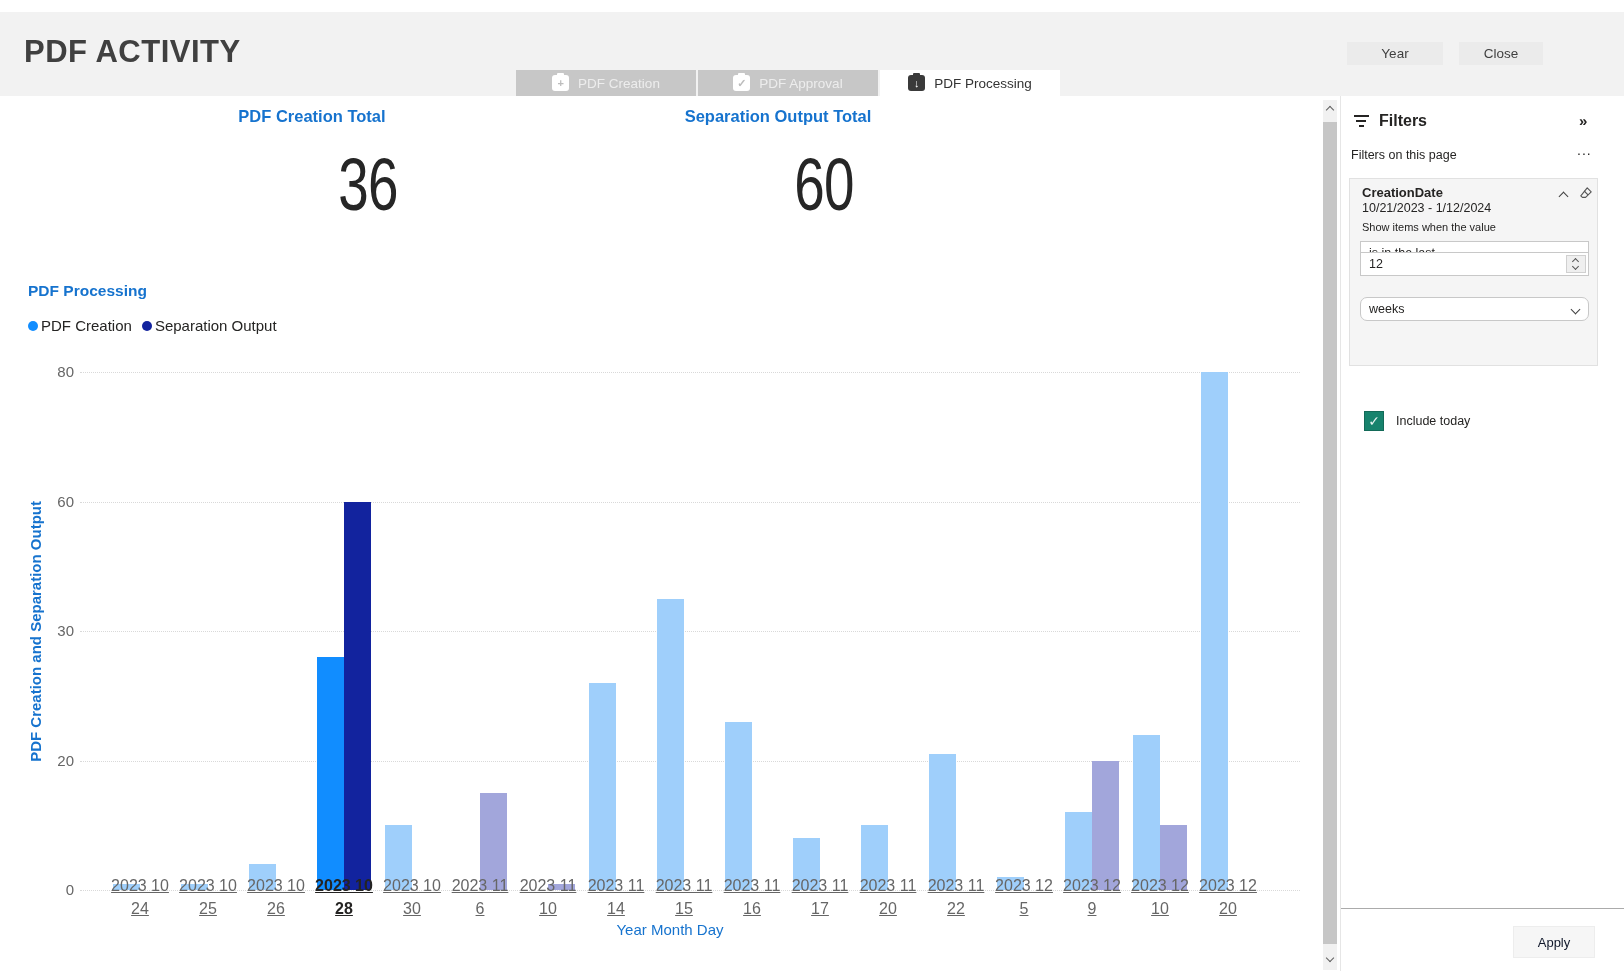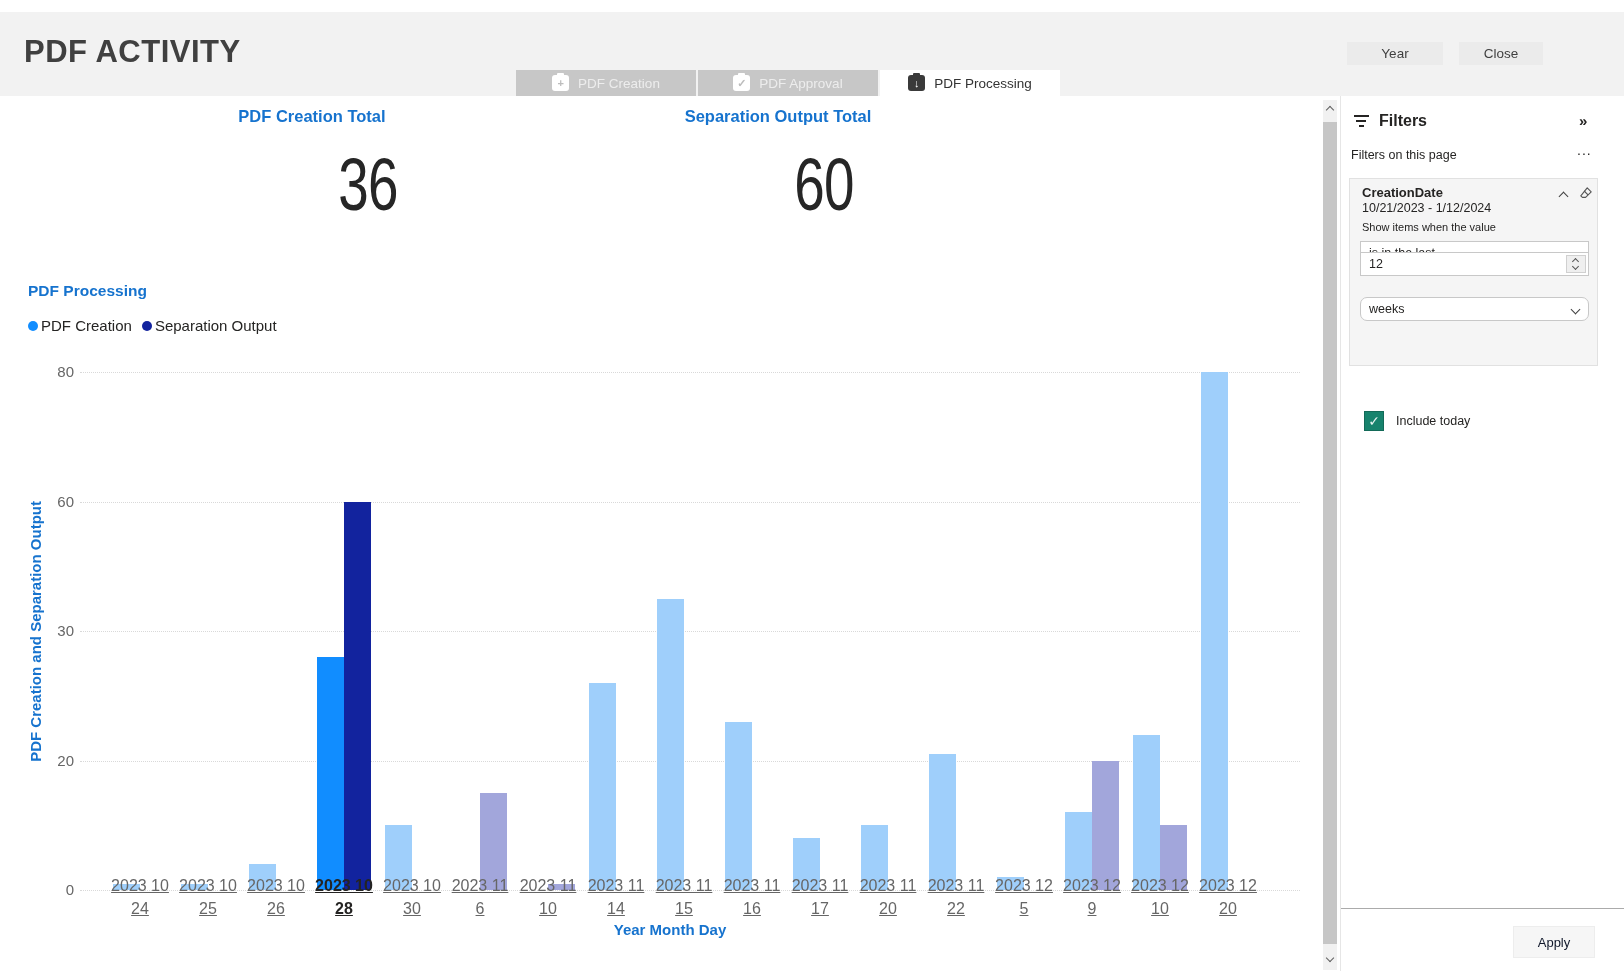--- a/index.html
+++ b/index.html
@@ -39,21 +39,21 @@
   
   #chart-title { position:absolute; left:28px; top:270px; font-size:15.5px; font-weight:700; color:#1673CE; }
   #legend { position:absolute; left:28px; top:305px; display:flex; gap:10px; font-size:15px; color:#252423; }
   .legend-item { display:flex; align-items:center; gap:3px; cursor:pointer; }
   .legend-dot { width:10px; height:10px; border-radius:50%; }
   #y-title { position:absolute; left:24px; top:360px; height:518px; width:22px;
              display:flex; align-items:center; justify-content:center; }
   #y-title span { writing-mode:vertical-rl; transform:rotate(180deg); font-size:15px;
                   font-weight:700; color:#1673CE; white-space:nowrap; }
   #x-title { position:absolute; left:420px; top:909px; width:500px; text-align:center;
-             font-size:15px; font-weight:700; color:#1673CE; }
+             font-size:15px; font-weight:400; color:#1673CE; }
   .gridline { position:absolute; border-top:1px dotted #D9D9D9; height:0; }
   .ytick { position:absolute; width:60px; text-align:right; font-size:15px; color:#666; }
   .bar { position:absolute; cursor:pointer; }
   .xlab { position:absolute; width:76px; text-align:center; font-size:16px; color:#666;
           line-height:23px; top:862px;text-decoration:underline; }
   .xlab.hl { color:#252423; font-weight:700; }
 
   
   #scrollbar { position:absolute; left:1323px; top:88px; width:14px; height:870px; background:#F1F1F1; }
   .sb-arrow { position:absolute; left:0; width:14px; height:18px; cursor:pointer; }

